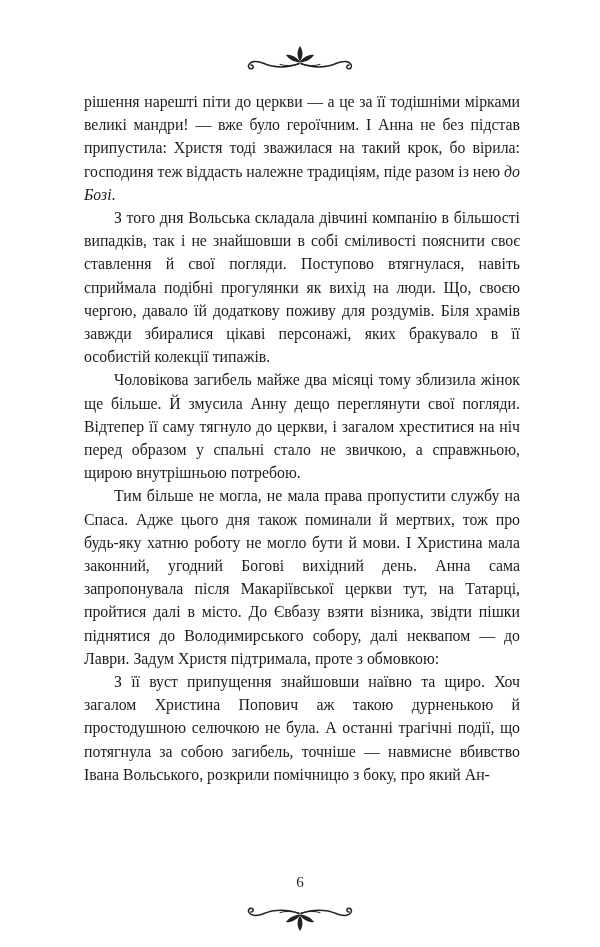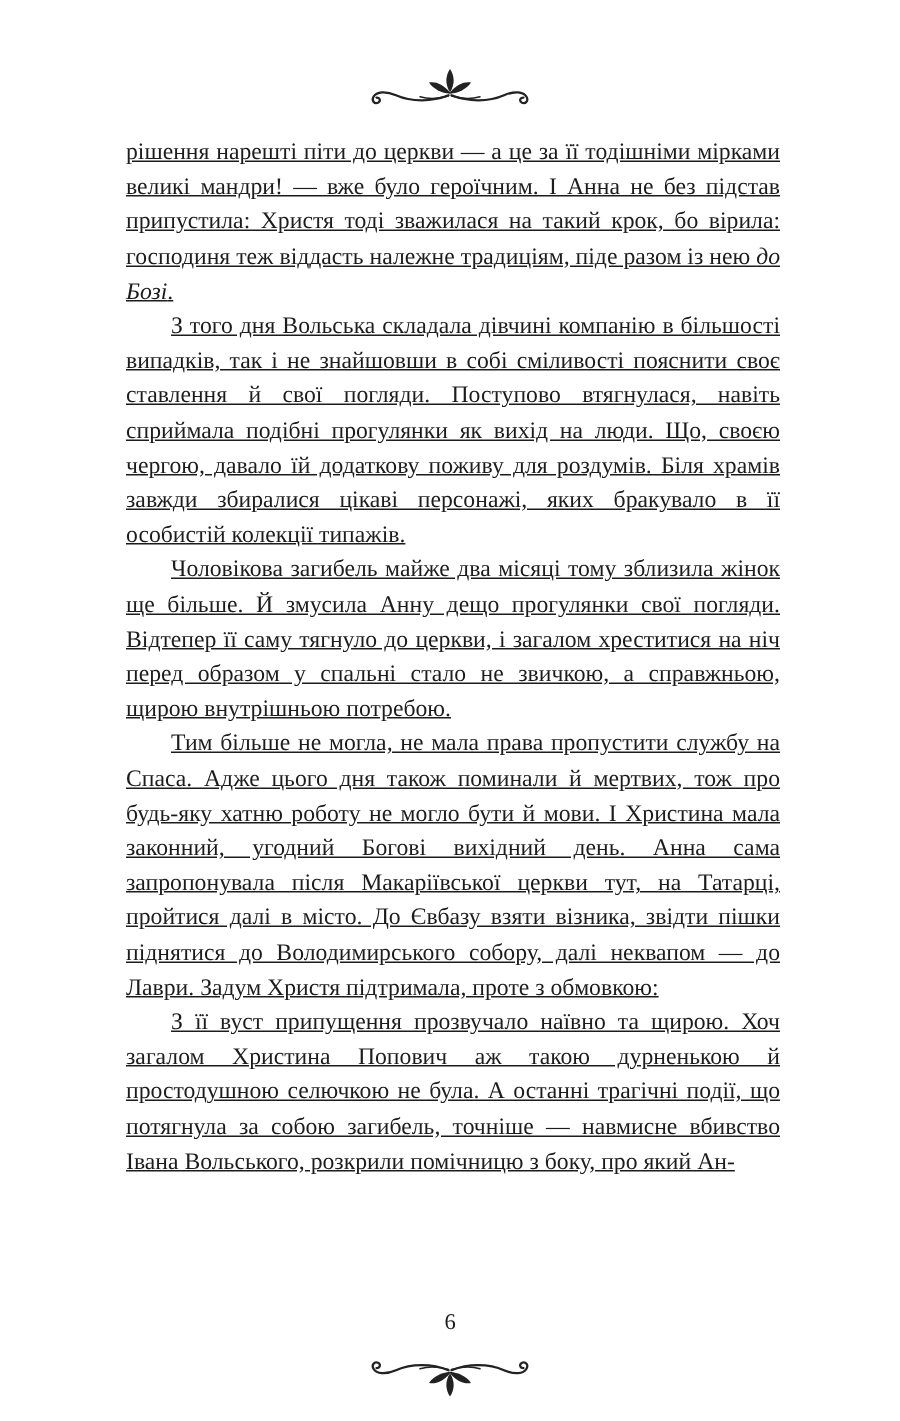--- a/index.html
+++ b/index.html
@@ -32,21 +32,20 @@
     width: 436px;
     text-align: justify;
     font-size: 15.8px;
     line-height: 23.2px;
     hyphens: auto;
     -webkit-hyphens: auto;
   }
   .text-block p {
     margin: 0;
     text-indent: 30px;
-    text-decoration: underline;
   }
   .text-block p.no-indent { text-indent: 0; }
   .text-block em { font-style: italic; }
   .page-number {
     position: absolute;
     bottom: 56px;
     left: 0;
     right: 0;
     text-align: center;
     font-size: 15px;
@@ -67,23 +66,23 @@
       <path d="M126 39 C104 48 76 48 56 39 C42 33 30 34 26 41 C23 46 27 51 32 49 C36 47 35 42 30 42" stroke="#222222" stroke-width="3" stroke-linecap="round" fill="none"></path>
       <path d="M130 39 C152 48 180 48 200 39 C214 33 226 34 230 41 C233 46 229 51 224 49 C220 47 221 42 226 42" stroke="#222222" stroke-width="3" stroke-linecap="round" fill="none"></path>
       <path d="M126 40 C112 44 98 44 88 41" stroke="#222222" stroke-width="2" stroke-linecap="round" fill="none"></path>
       <path d="M130 40 C144 44 158 44 168 41" stroke="#222222" stroke-width="2" stroke-linecap="round" fill="none"></path>
     </svg>
   </div>
 
   <div class="text-block" lang="uk">
       <p class="no-indent"><span>рішення нарешті піти до церкви — а це за її тодішніми мірками великі мандри! — вже було героїчним. І Анна не без підстав припустила: Христя тоді зважилася на такий крок, бо вірила: господиня теж віддасть належне традиціям, піде разом із нею </span><em>до Бозі</em><span>.</span></p>
       <p><span>З того дня Вольська складала дівчині компанію в більшості випадків, так і не знайшовши в собі сміливості пояснити своє ставлення й свої погляди. Поступово втягнулася, навіть сприймала подібні прогулянки як вихід на люди. Що, своєю чергою, давало їй додаткову поживу для роздумів. Біля храмів завжди збиралися цікаві персонажі, яких бракувало в її особистій колекції типажів.</span></p>
-      <p><span>Чоловікова загибель майже два місяці тому зблизила жінок ще більше. Й змусила Анну дещо прогулянки свої погляди. Відтепер її саму тягнуло до церкви, і загалом хреститися на ніч перед образом у спальні стало не звичкою, а справжньою, щирою внутрішньою потребою.</span></p>
+      <p><span>Чоловікова загибель майже два місяці тому зблизила жінок ще більше. Й змусила Анну дещо переглянути свої погляди. Відтепер її саму тягнуло до церкви, і загалом хреститися на ніч перед образом у спальні стало не звичкою, а справжньою, щирою внутрішньою потребою.</span></p>
       <p><span>Тим більше не могла, не мала права пропустити службу на Спаса. Адже цього дня також поминали й мертвих, тож про будь-яку хатню роботу не могло бути й мови. І Христина мала законний, угодний Богові вихідний день. Анна сама запропонувала після Макаріївської церкви тут, на Татарці, пройтися далі в місто. До Євбазу взяти візника, звідти пішки піднятися до Володимирського собору, далі неквапом — до Лаври. Задум Христя підтримала, проте з обмовкою:</span></p>
-      <p><span>З її вуст припущення прозвучало наївно та щирою. Хоч загалом Христина Попович аж такою дурненькою й простодушною селючкою не була. А останні трагічні події, що потягнула за собою загибель, точніше — навмисне вбивство Івана Вольського, розкрили помічницю з боку, про який Ан-</span></p>
+      <p><span>З її вуст припущення знайшовши наївно та щиро. Хоч загалом Христина Попович аж такою дурненькою й простодушною селючкою не була. А останні трагічні події, що потягнула за собою загибель, точніше — навмисне вбивство Івана Вольського, розкрили помічницю з боку, про який Ан-</span></p>
     </div>
 
   <div class="page-number">6</div>
 
   <div class="ornament-bottom">
     <svg class="flourish" width="128" height="30" viewBox="0 0 256 60" xmlns="http://www.w3.org/2000/svg">
       <path d="M128 4 C122 13 121 24 128 35 C135 24 134 13 128 4 Z" fill="#222222"></path>
       <path d="M128 35 C119 24 108 20 100 22 C106 31 117 36 128 37 Z" fill="#222222"></path>
       <path d="M128 35 C137 24 148 20 156 22 C150 31 139 36 128 37 Z" fill="#222222"></path>
       <path d="M126 39 C104 48 76 48 56 39 C42 33 30 34 26 41 C23 46 27 51 32 49 C36 47 35 42 30 42" stroke="#222222" stroke-width="3" stroke-linecap="round" fill="none"></path>

